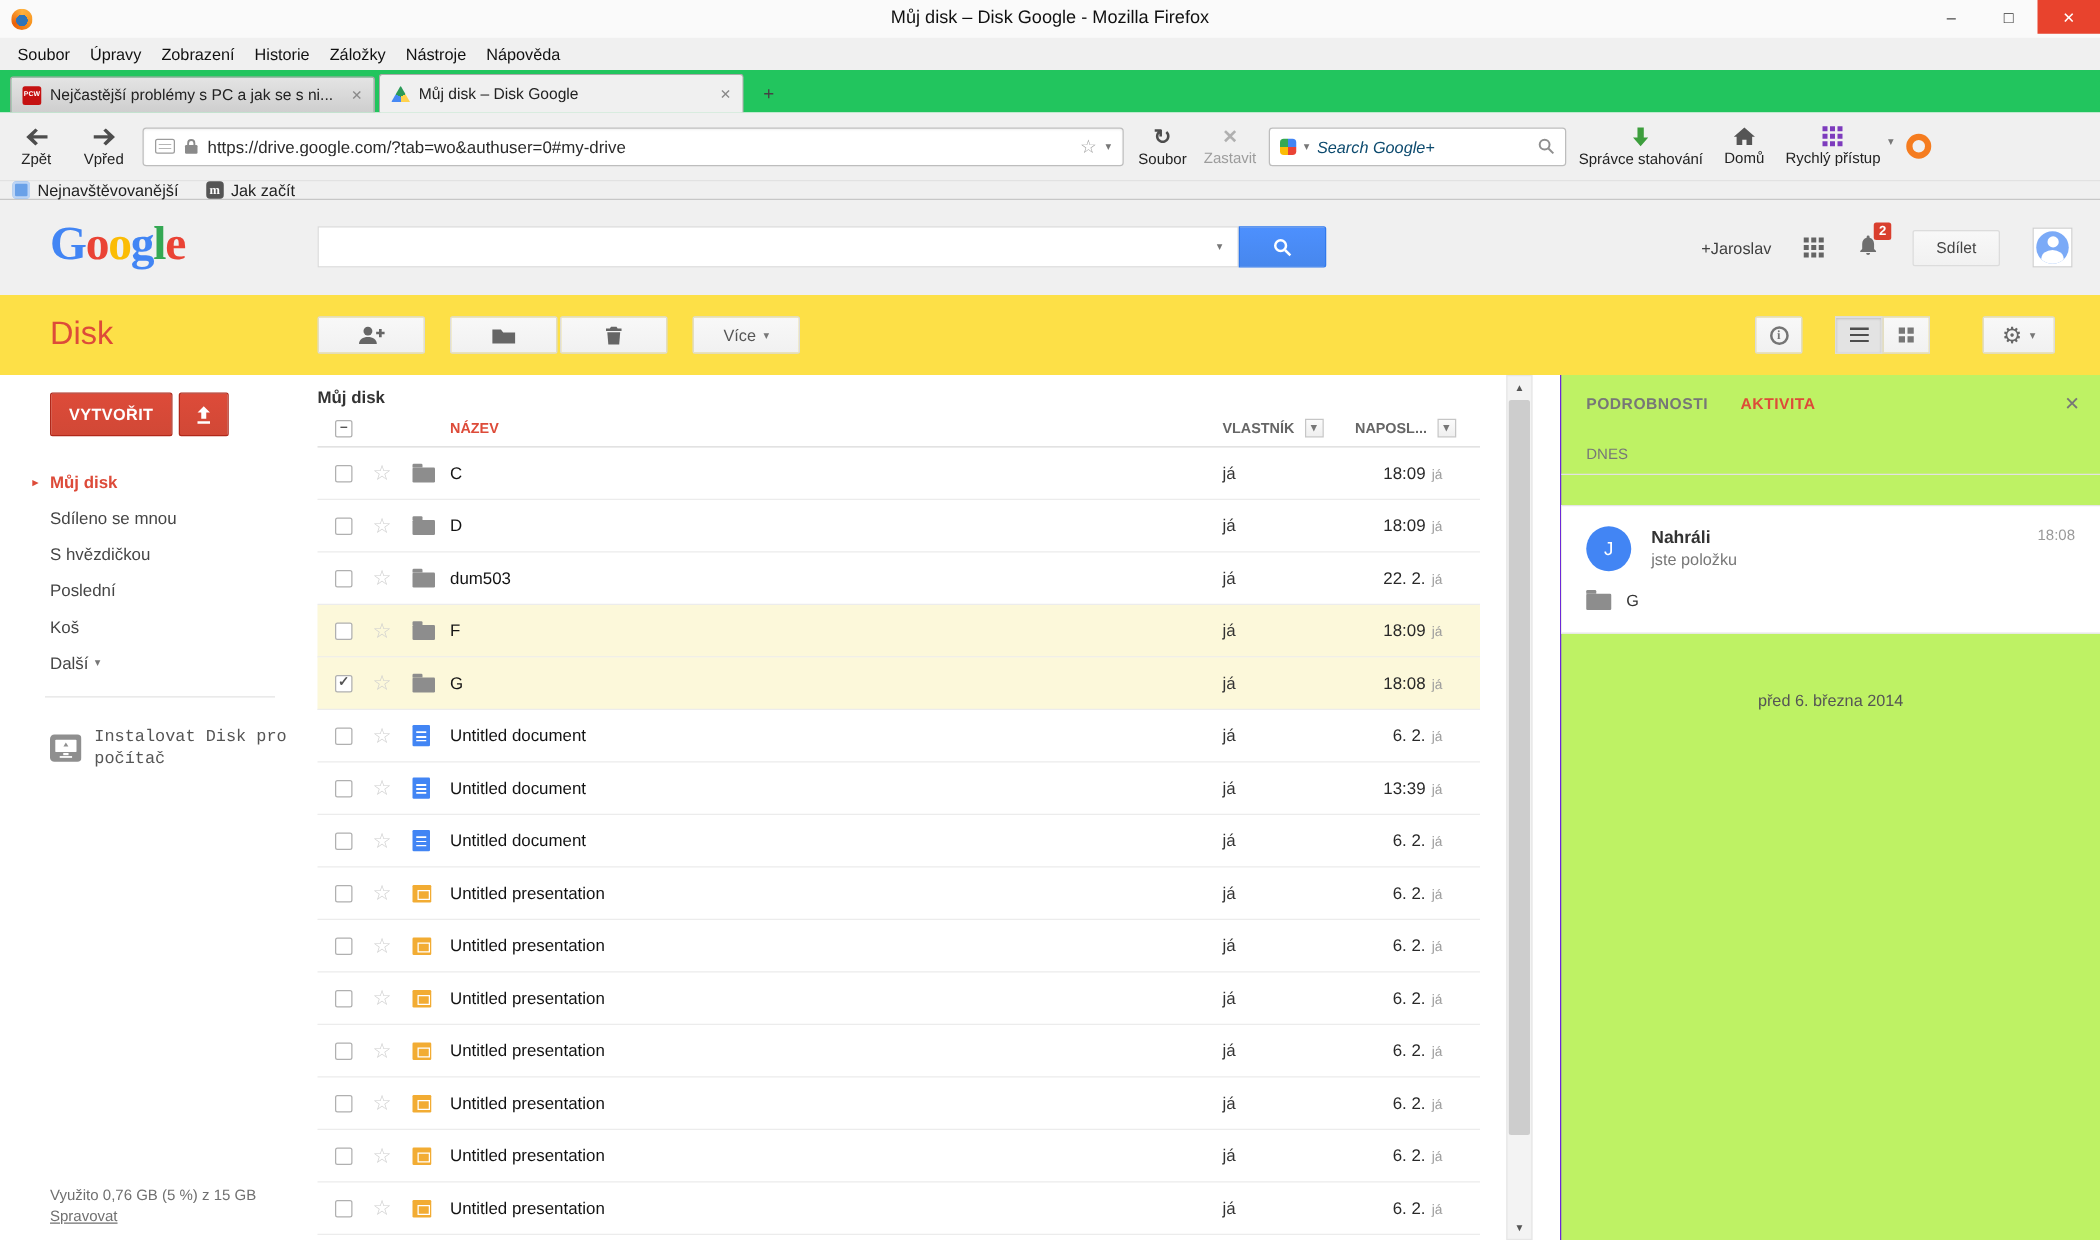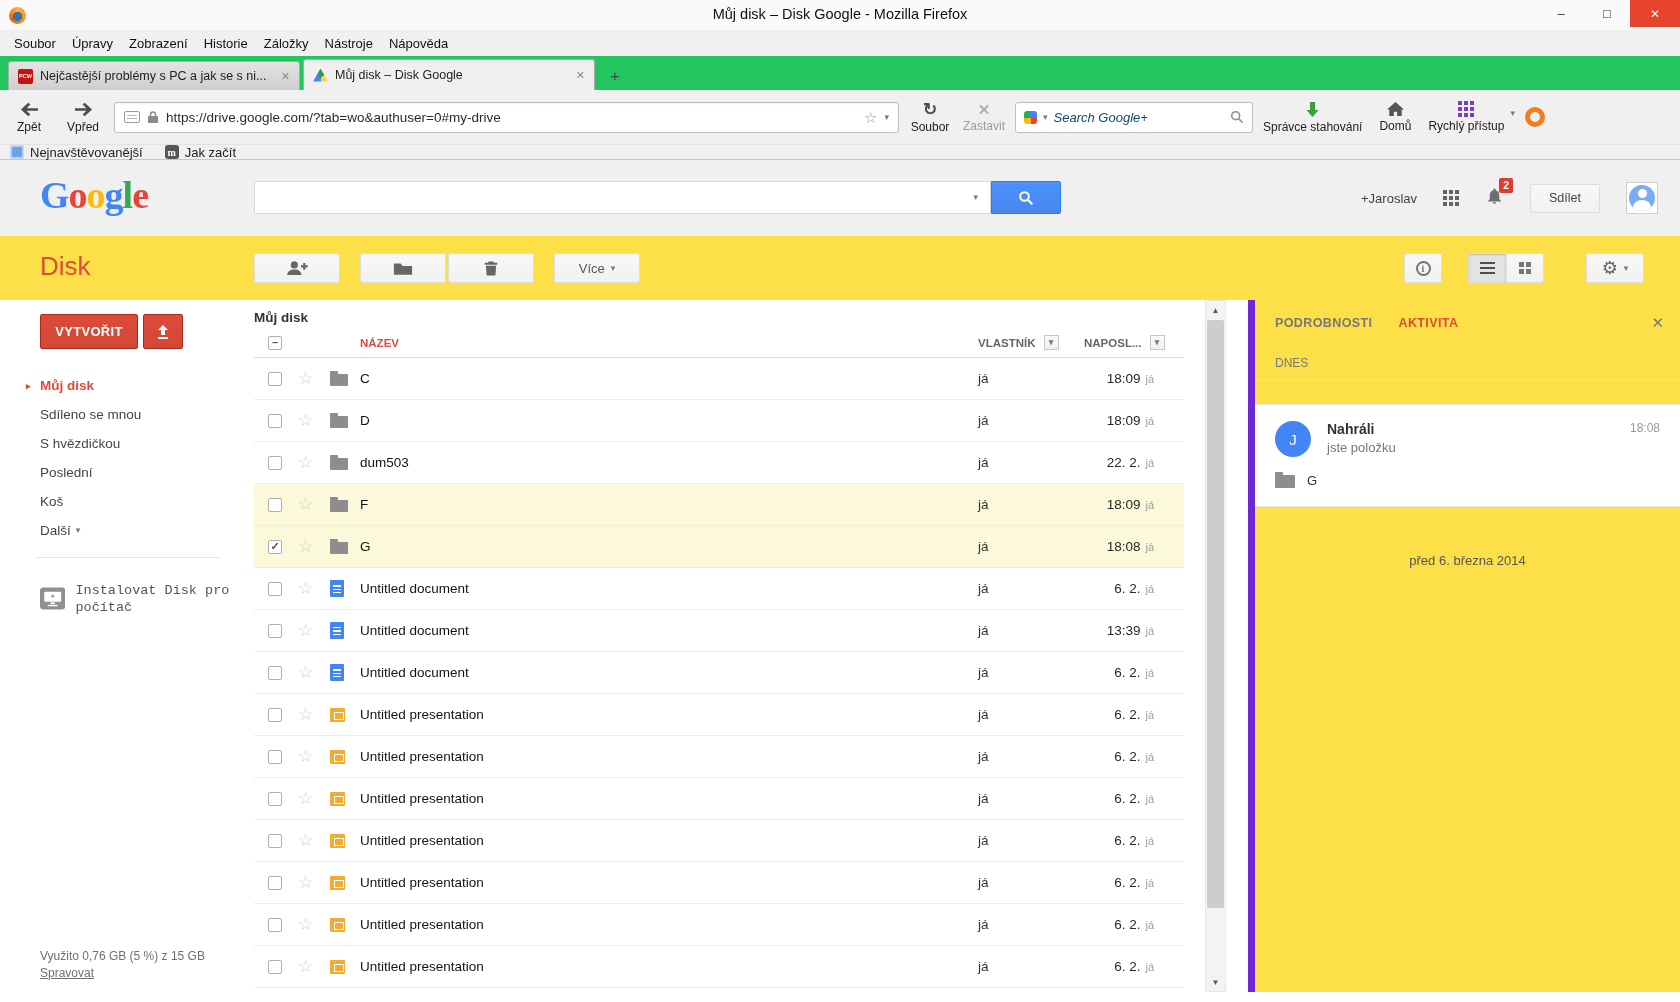--- a/index.html
+++ b/index.html
@@ -175,21 +175,21 @@
   .icon-pres { width:15px; height:14px; background:#f2ac33; border-radius:1px; position:relative; }
   .icon-pres::after { content:''; position:absolute; left:3.5px; top:4px; width:8px; height:6px; border:1.5px solid #fff; }
 
   .scrollbar { position:absolute; right:22px; top:0; width:21px; height:100%; background:#f3f3f3;
                border:1px solid #e6e6e6; }
   .sb-btn { height:18px; display:flex; align-items:center; justify-content:center; font-size:8px; color:#555; }
   .sb-down { position:absolute; bottom:0; left:0; right:0; }
   .sb-thumb { position:absolute; top:19px; left:1px; right:1px; height:588px; background:#cdcdcd; border-radius:2px; }
 
   
-  .details-panel { flex:0 0 432px; background:#fde047; border-left:7px solid #6d28d9; position:relative; }
+  .details-panel { flex:0 0 432px; background:#bef264; border-left:1px solid #6d28d9; position:relative; }
   .panel-tabs { height:46px; display:flex; align-items:center; gap:26px; padding:0 20px;
                 font-size:12.5px; font-weight:bold; letter-spacing:.4px; }
   .pt-details { color:#777; }
   .pt-activity { color:#dd4b39; }
   .panel-close { position:absolute; right:16px; top:14px; color:#777; font-size:15px; }
   .panel-today { height:34px; display:flex; align-items:center; padding:0 20px; font-size:12px; color:#777;
                  border-bottom:1px solid #e2e2e2; }
   .activity-card { margin-top:24px; background:#fff; border-top:1px solid #e5e5e5;
                    border-bottom:1px solid #e5e5e5; padding:16px 20px 18px; }
   .ac-head { display:flex; gap:16px; }

